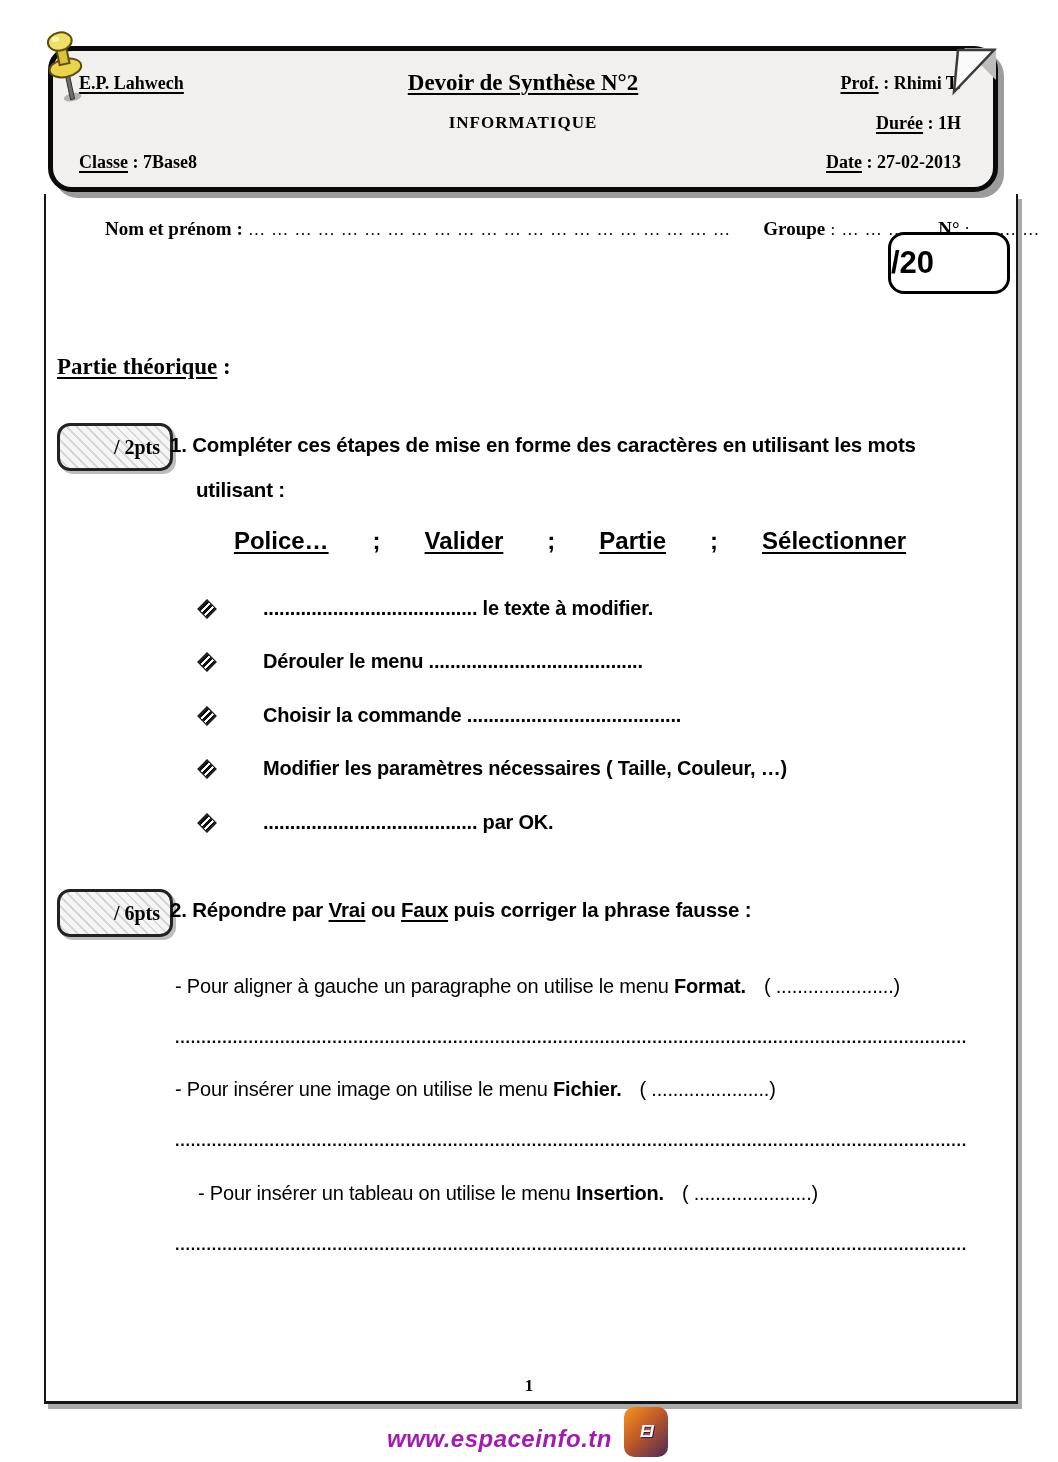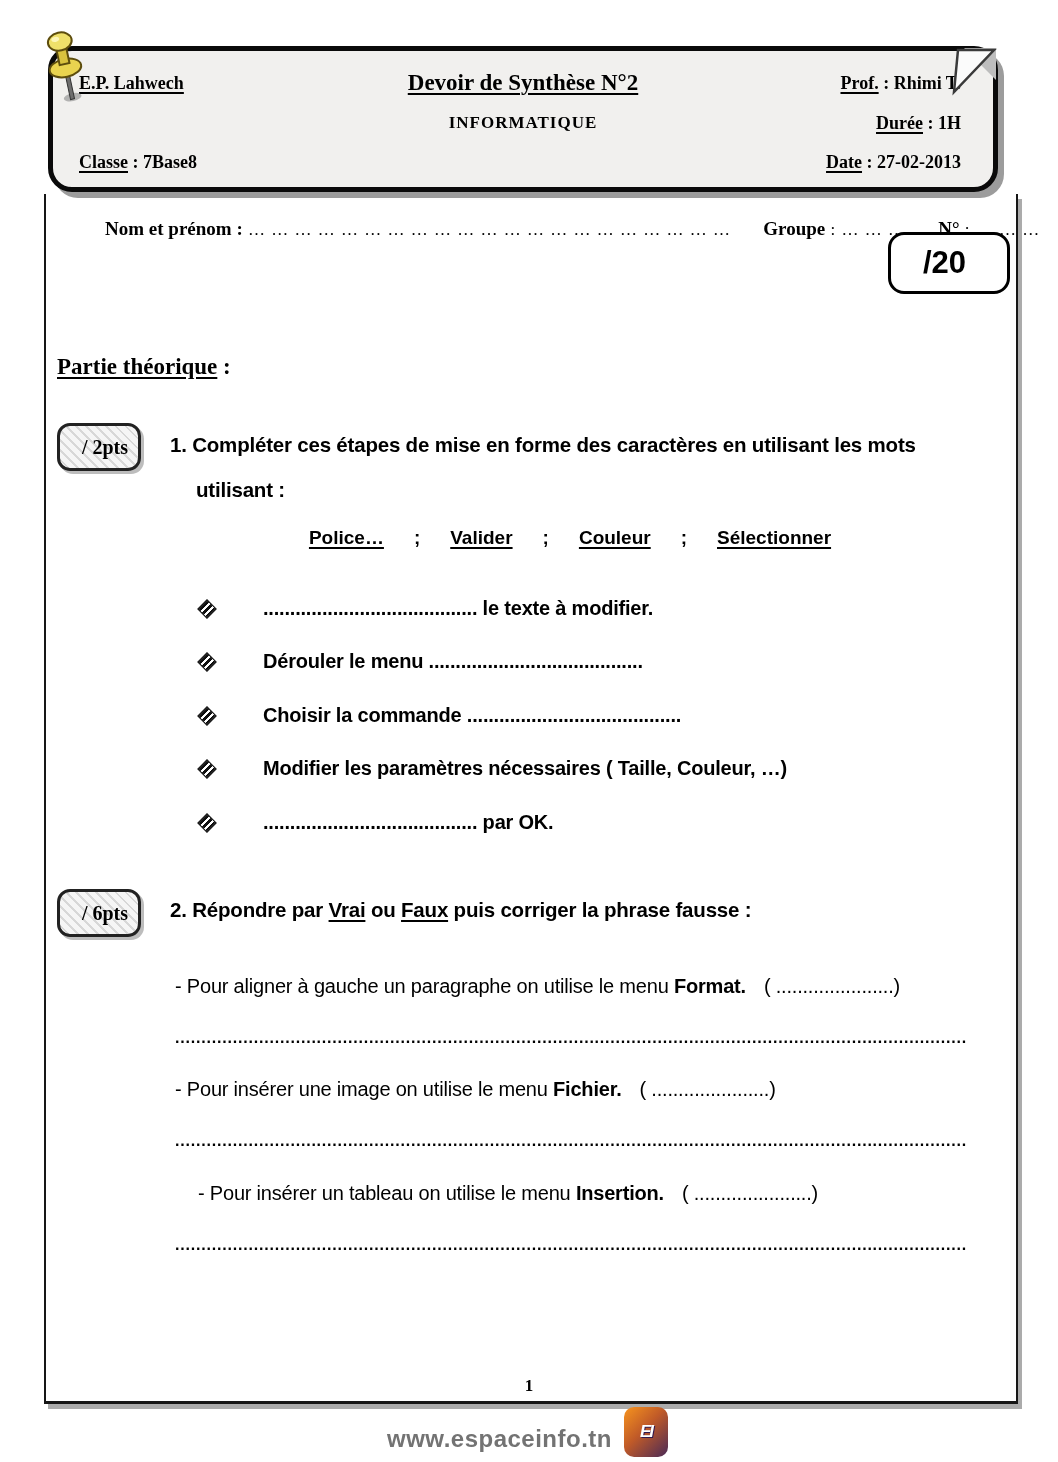--- a/index.html
+++ b/index.html
@@ -29,61 +29,61 @@
   .frame{left:44px;top:194px;width:974px;height:1210px;box-sizing:border-box;
       border-left:2px solid #161616;border-right:2px solid #161616;border-bottom:3px solid #161616;
       box-shadow:4px 5px 0 #ababab;z-index:0;}
 
   
   .name-line{left:78px;top:218px;font-size:19px;white-space:nowrap;z-index:1;}
   .name-line .lbl{font-family:"Liberation Serif",serif;font-weight:bold;margin-left:27px;}
   .name-line .dots{font-family:"Liberation Serif",serif;font-size:17px;letter-spacing:1px;}
 
   .score-box{left:888px;top:232px;width:122px;height:62px;background:#fff;border:3px solid #000;
-      border-radius:16px;display:flex;align-items:center;justify-content:center;
+      border-radius:16px;display:flex;align-items:center;justify-content:flex-start;
       padding-right:9px;box-sizing:border-box;font-size:31px;font-weight:bold;z-index:2;
       font-family:"Liberation Sans",sans-serif;}
 
   
   .section-title{left:57px;top:354px;font-size:23px;font-weight:bold;
       font-family:"Liberation Serif",serif;z-index:1;}
 
-  .pts-badge{width:84px;height:48px;border:3px solid #222;border-radius:13px;
+  .pts-badge{width:116px;height:48px;border:3px solid #222;border-radius:13px;
       background:repeating-linear-gradient(45deg,#f5f5f5 0 5px,#d7d7d7 5px 7px);
       display:flex;align-items:center;justify-content:flex-end;padding-right:10px;
       box-sizing:border-box;font-family:"Liberation Serif",serif;font-weight:bold;
       font-size:20px;box-shadow:3px 3px 0 #bdbdbd;z-index:1;}
   .badge-q1{left:57px;top:423px;}
   .badge-q2{left:57px;top:889px;}
 
   .q-heading{font-size:20.5px;font-weight:bold;letter-spacing:-0.2px;white-space:nowrap;z-index:1;}
   .q1-line1{left:170px;top:433px;}
   .q1-line2{left:196px;top:478px;}
   .q2-line{left:170px;top:898px;}
 
   .word-bank{left:170px;top:527px;width:800px;display:flex;justify-content:center;
-      gap:30px;font-size:19px;font-weight:bold;z-index:1;}
+      gap:44px;font-size:24px;font-weight:bold;z-index:1;}
 
   .bullet-row{left:200px;display:flex;align-items:center;white-space:nowrap;z-index:1;gap:29px;}
   .diamond{width:12px;height:12px;border:1px solid #000;margin-right:20px;flex:0 0 auto;
       background:repeating-linear-gradient(to right,#101010 0 3px,#ffffff 3px 5px);
       transform:rotate(45deg);}
   .bullet-text{font-size:20px;font-weight:bold;letter-spacing:-0.2px;}
 
   .stmt{left:175px;font-size:20px;letter-spacing:-0.2px;white-space:nowrap;z-index:1;}
   .stmt .menu{font-weight:bold;}
   .stmt .paren{margin-left:18px;}
   .dotline{left:175px;width:793px;height:22px;overflow:hidden;font-size:16px;font-weight:bold;
       letter-spacing:0.8px;white-space:nowrap;z-index:1;}
 
   .page-number{left:0;top:1376px;width:1058px;text-align:center;font-family:"Liberation Serif",serif;
       font-weight:bold;font-size:17px;z-index:1;}
 
-  .footer-url{left:300px;top:1425px;width:312px;text-align:right;
-      font-weight:bold;font-size:24px;color:#737373;letter-spacing:0.5px;z-index:1;}
+  .footer-url{left:300px;top:1425px;width:312px;text-align:right;font-style:italic;
+      font-weight:bold;font-size:24px;color:#a21caf;letter-spacing:0.5px;z-index:1;}
   .logo{left:624px;top:1407px;width:44px;height:50px;border-radius:10px;
       background:linear-gradient(135deg,#f7941e 0%,#c05a28 45%,#4a2a57 100%);
       display:flex;align-items:center;justify-content:center;color:#fff;font-style:italic;
       font-weight:bold;font-size:17px;letter-spacing:-2px;
       text-shadow:1px 1px 0 #30194d;z-index:1;}
 </style>
 </head>
 <body>
 
 <div>
@@ -140,21 +140,21 @@
     <span>/ 2pts</span>
   </div>
   <div class="abs q-heading q1-line1">1. Compléter ces étapes de mise en forme des caractères en utilisant les mots</div>
   <div class="abs q-heading q1-line2">utilisant :</div>
 
   <div class="abs word-bank">
     <span class="ul">Police…</span>
     <span>;</span>
     <span class="ul">Valider</span>
     <span>;</span>
-    <span class="ul">Couleur</span>
+    <span class="ul">Partie</span>
     <span>;</span>
     <span class="ul">Sélectionner</span>
   </div>
 
   <div class="abs bullet-row" style="top:597px;">
     <span class="diamond"></span>
     <span class="bullet-text">........................................ le texte à modifier.</span>
   </div>
   <div class="abs bullet-row" style="top:650px;">
     <span class="diamond"></span>

